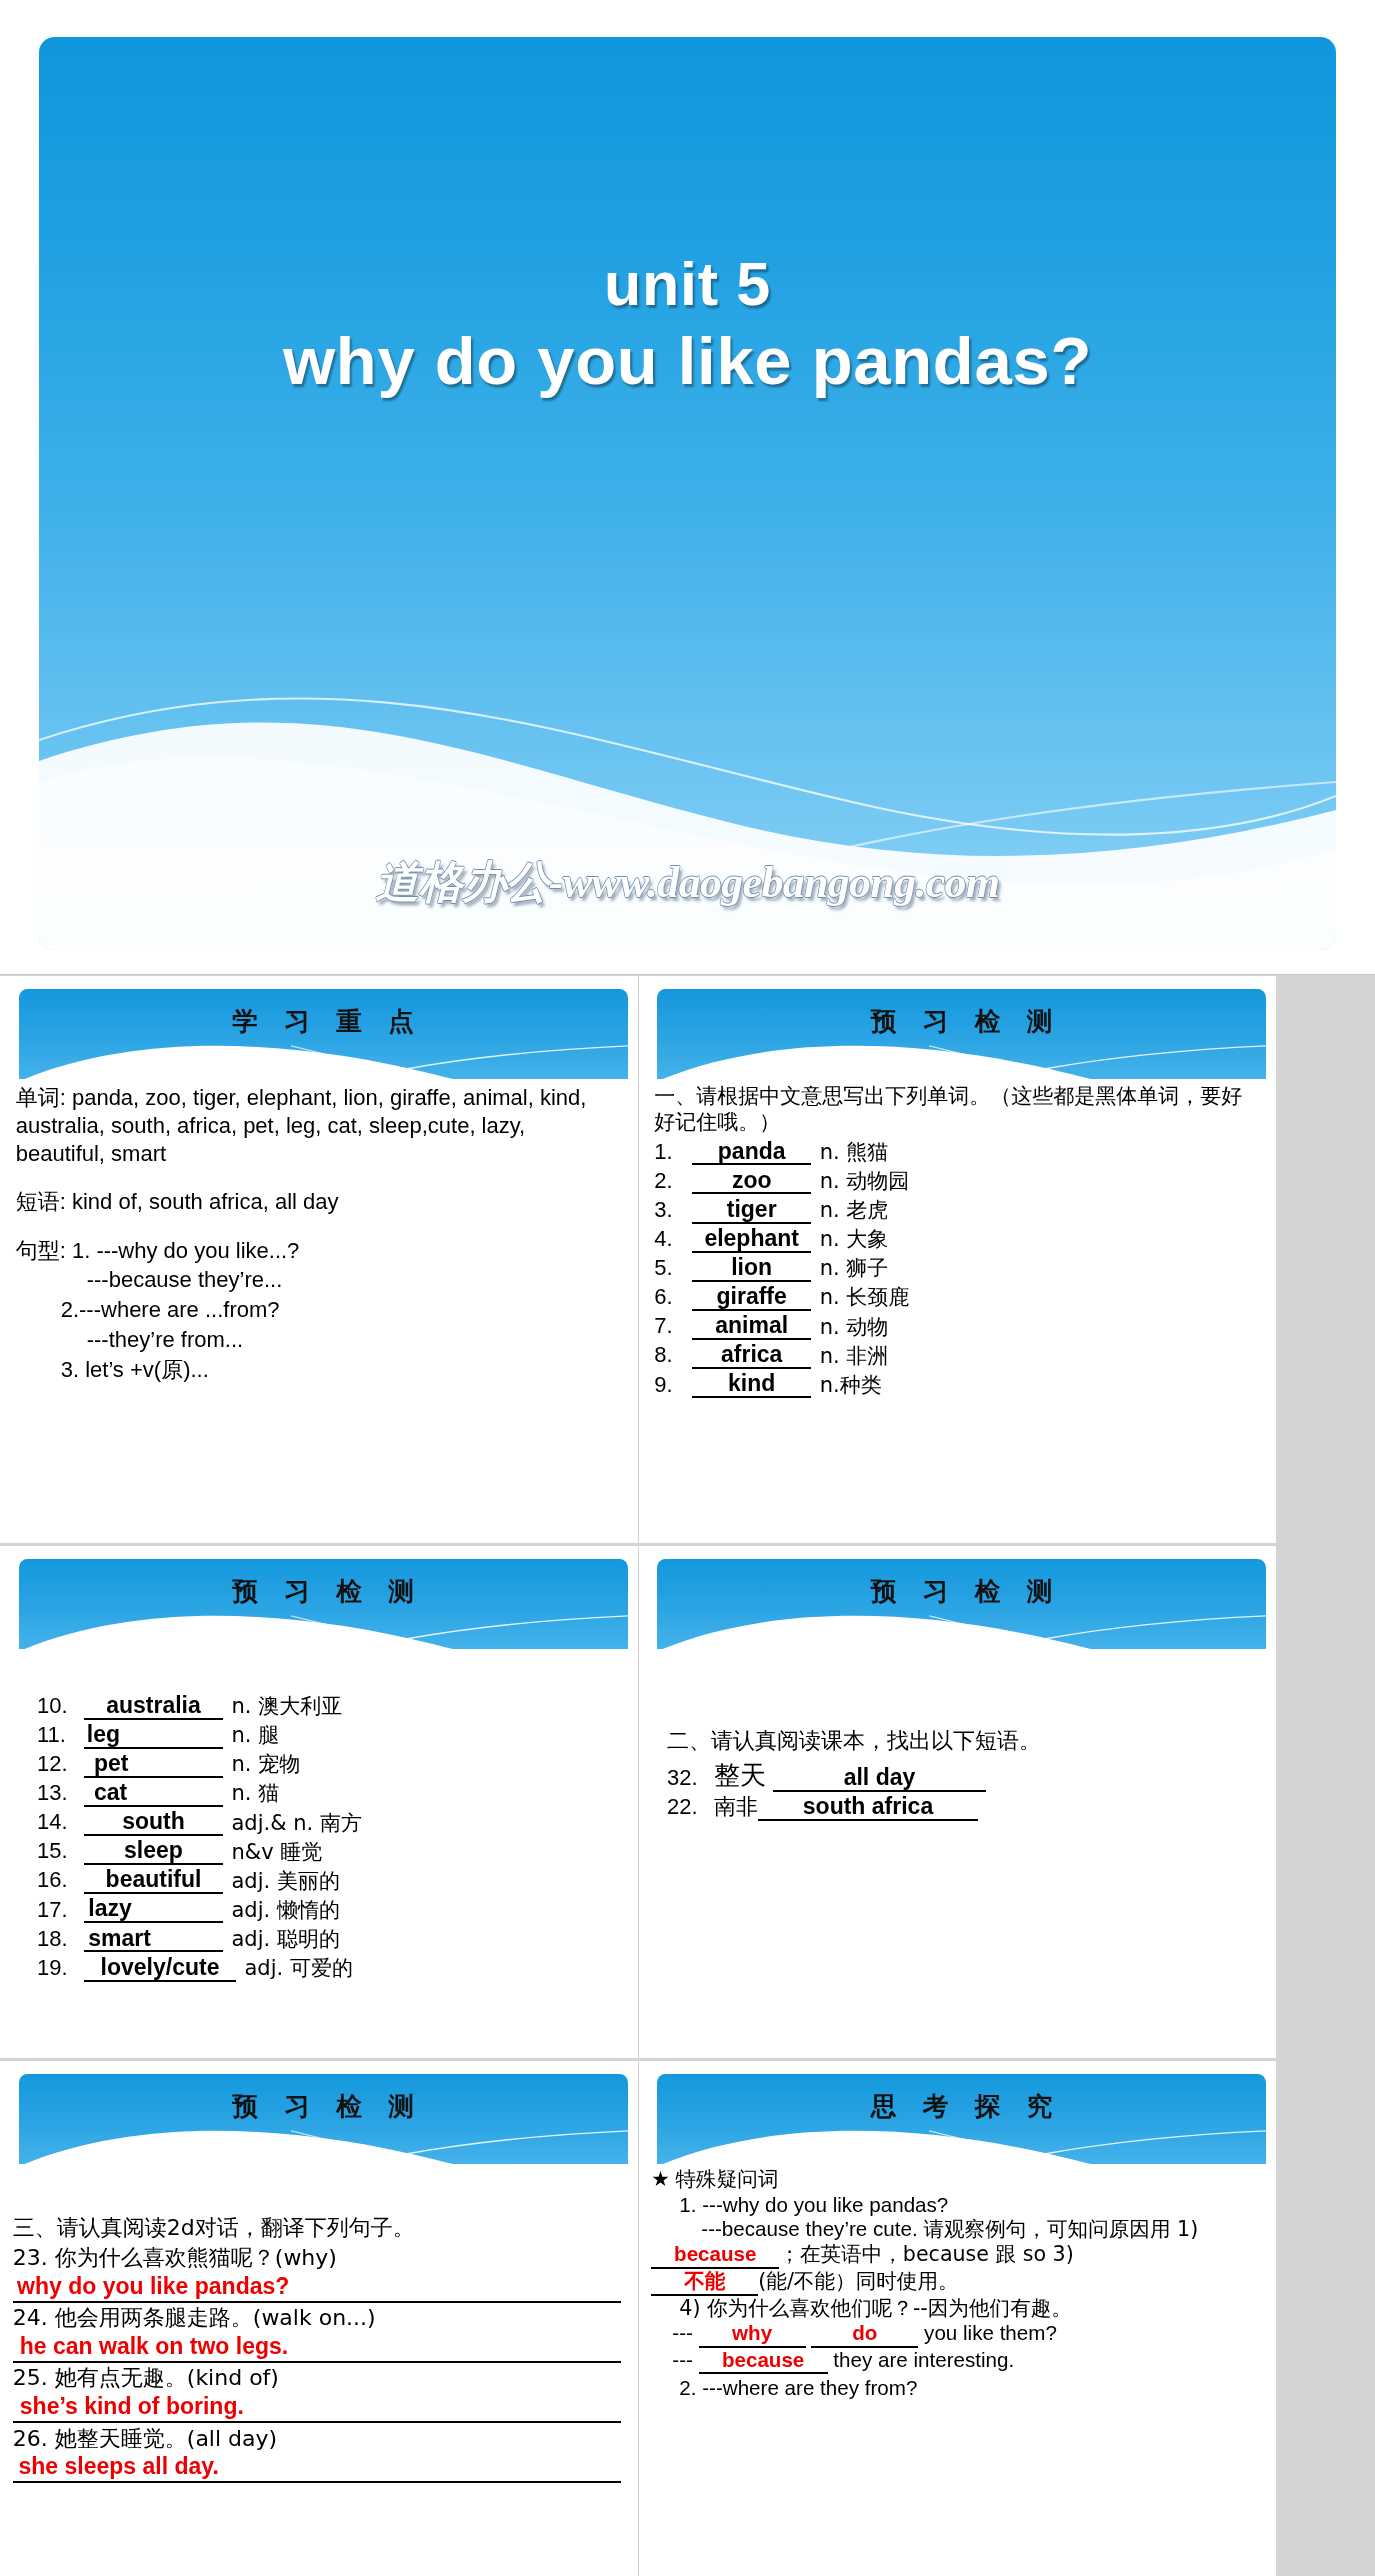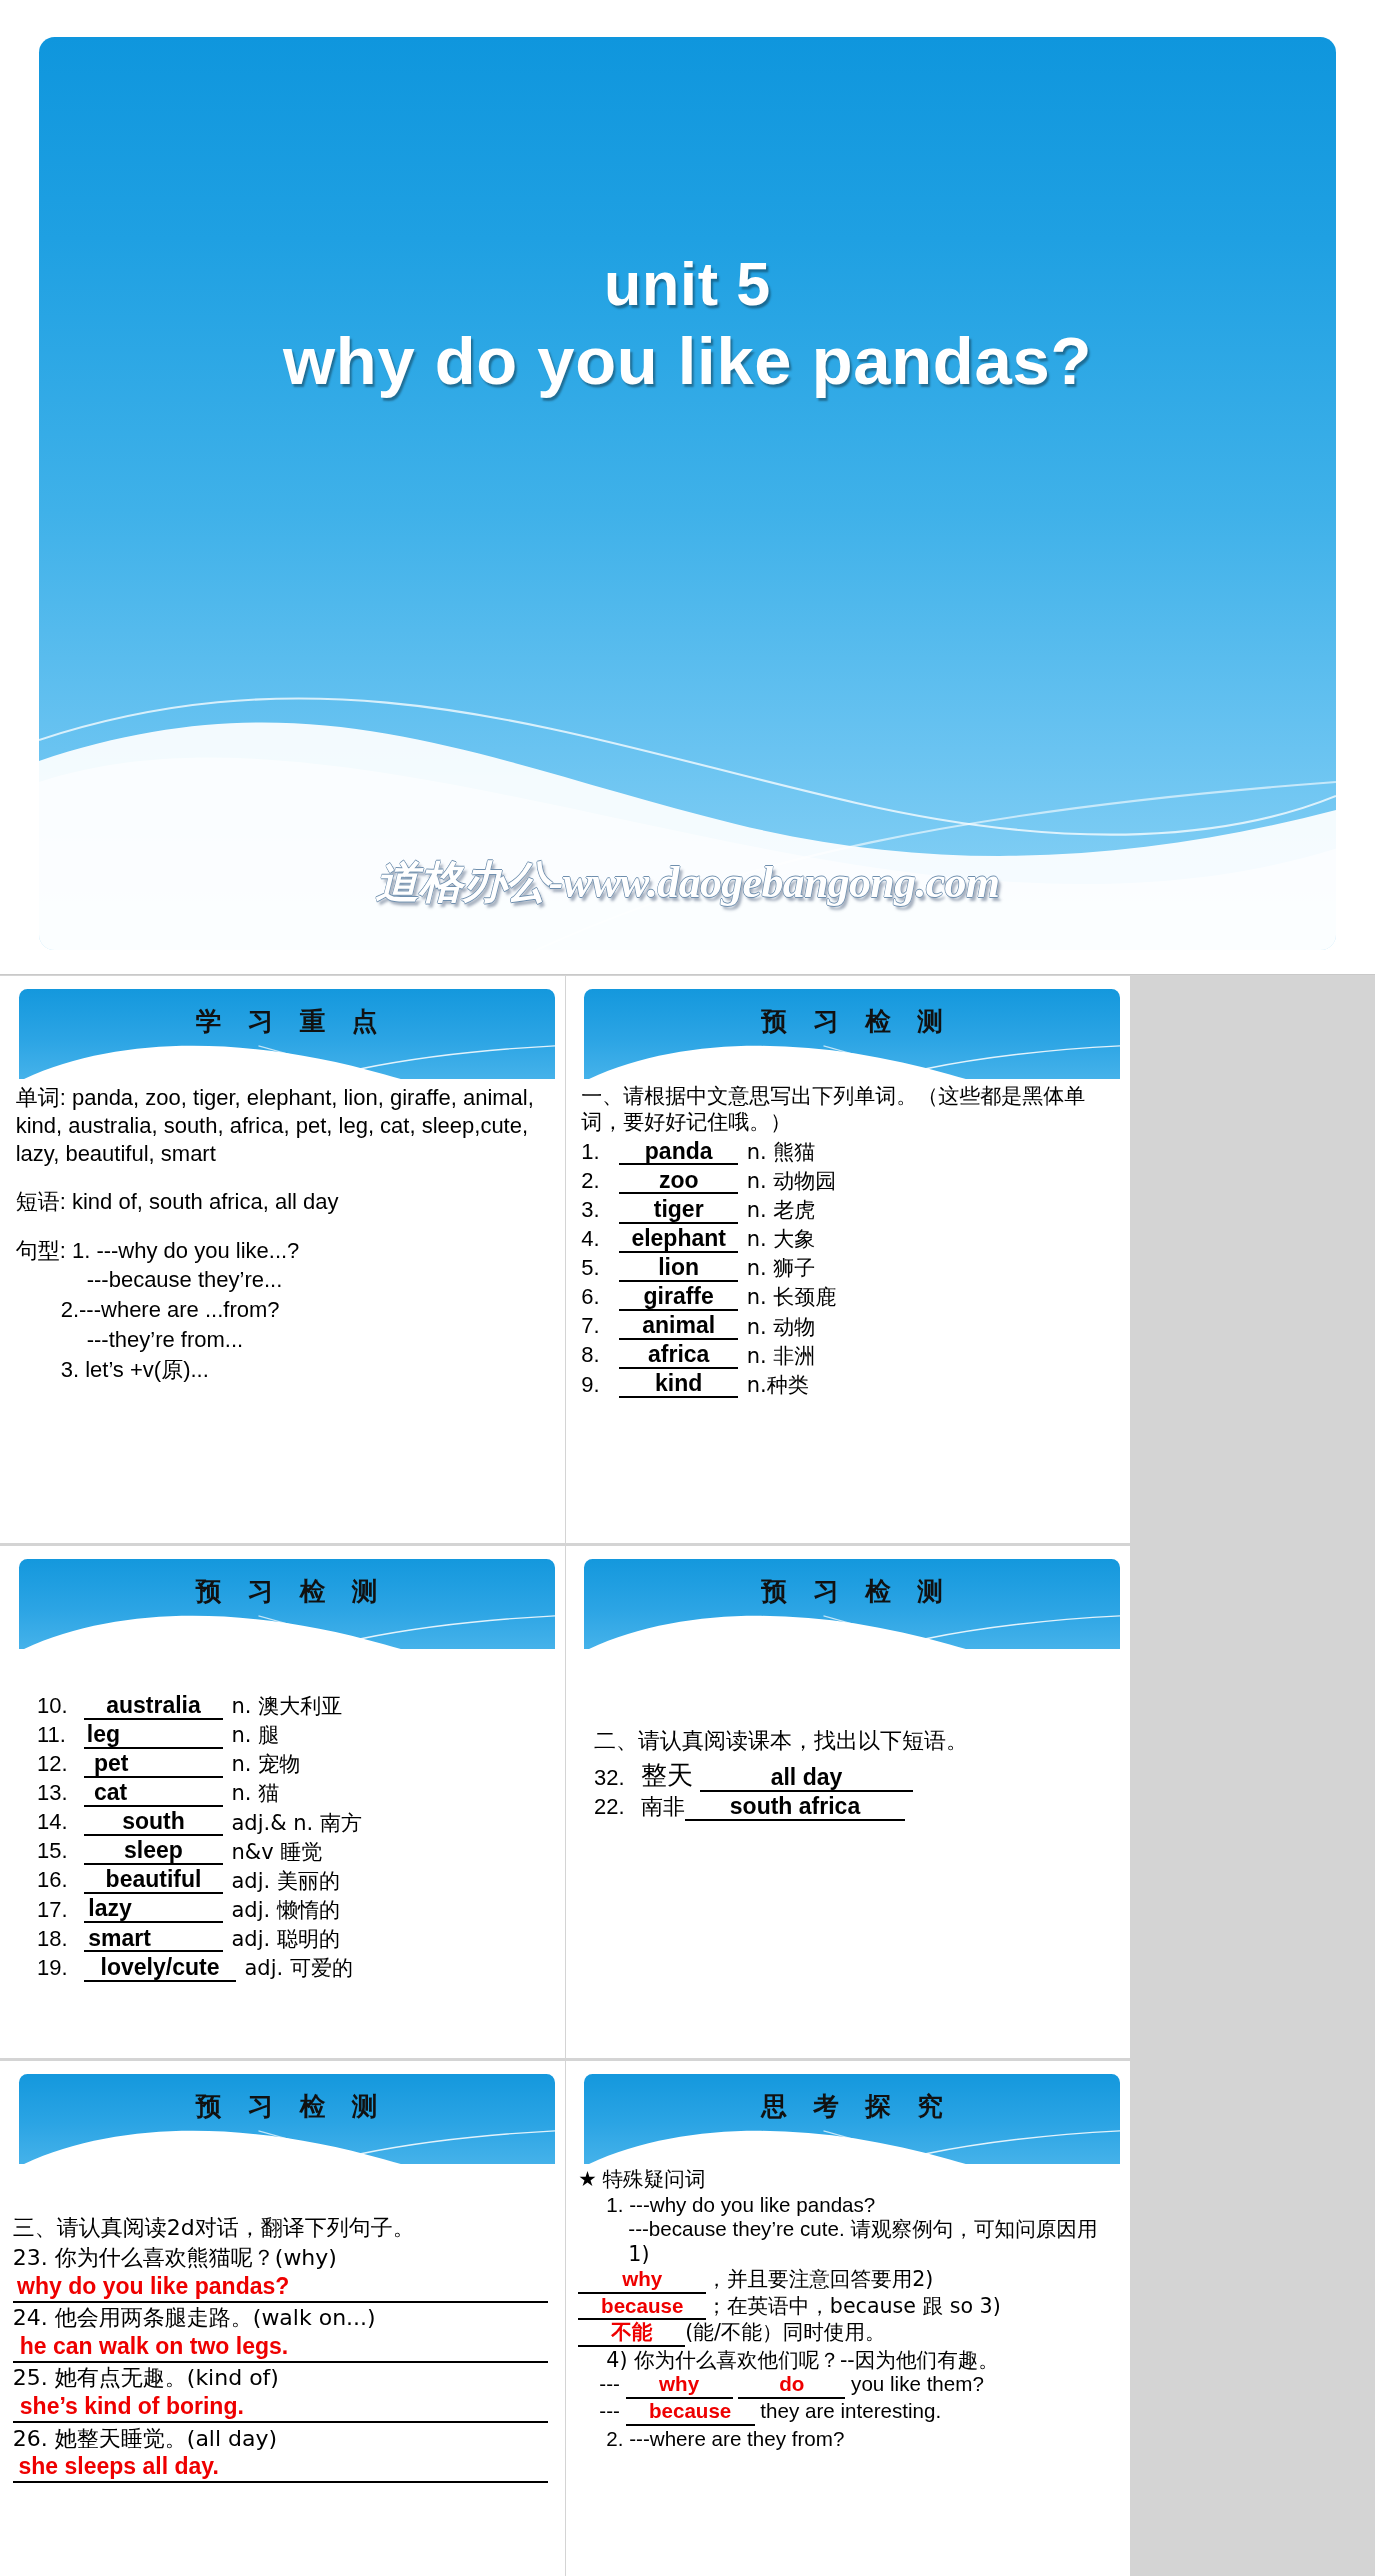--- a/index.html
+++ b/index.html
@@ -54,21 +54,21 @@
     font-family: "Liberation Serif", "DejaVu Serif", serif;
     font-style: italic;
     font-weight: bold;
     font-size: 44px;
     color: #ffffff;
     letter-spacing: -0.7px;
     text-shadow: 0.7px 0 0 #6f8fae, 0 0.7px 0 #6f8fae, -0.7px 0 0 #6f8fae, 0 -0.7px 0 #6f8fae, 2.8px 3.6px 2.8px rgba(60,80,110,0.45);
   }
 
   
-  .row { position: absolute; left: 0; width: 1130px; display: flex; }
+  .row { position: absolute; left: 0; width: 1276px; display: flex; }
   .cell {
     position: relative;
     background: #ffffff;
     border-right: 1.4px solid #d4d4d4;
     border-bottom: 1.4px solid #d4d4d4;
     overflow: hidden;
   }
   .cell.left  { width: 688px; }
   .cell.right { width: 687px; border-right: none; }
 
@@ -413,23 +413,20 @@
             <div style="margin-bottom:1.4px;">
               <span>★</span>
               <span class="zh">特殊疑问词</span>
             </div>
             <div class="indent1">1. ---why do you like pandas?</div>
             <div style="padding-left:50px;">
               <span>---because they’re cute.</span>
               <span class="zh">请观察例句，可知问原因用 1)</span>
             </div>
             <div>
-              <span class="blank ans" style="width:128px">why</span><span class="zh">，并且要注意回答要用2)</span>
-            </div>
-            <div>
               <span class="blank ans" style="width:128px">because</span><span class="zh">；在英语中，because 跟 so 3)</span>
             </div>
             <div>
               <span class="blank ans zh" style="width:107px">不能</span><span class="zh">(能/不能）同时使用。</span>
             </div>
             <div class="indent1 zh" style="margin-top:0.7px;">4) 你为什么喜欢他们呢？--因为他们有趣。</div>
             <div style="padding-left:21px;">
               <span>---</span>
               <span class="blank ans" style="width:107px">why</span>
               <span class="blank ans" style="width:107px">do</span>

